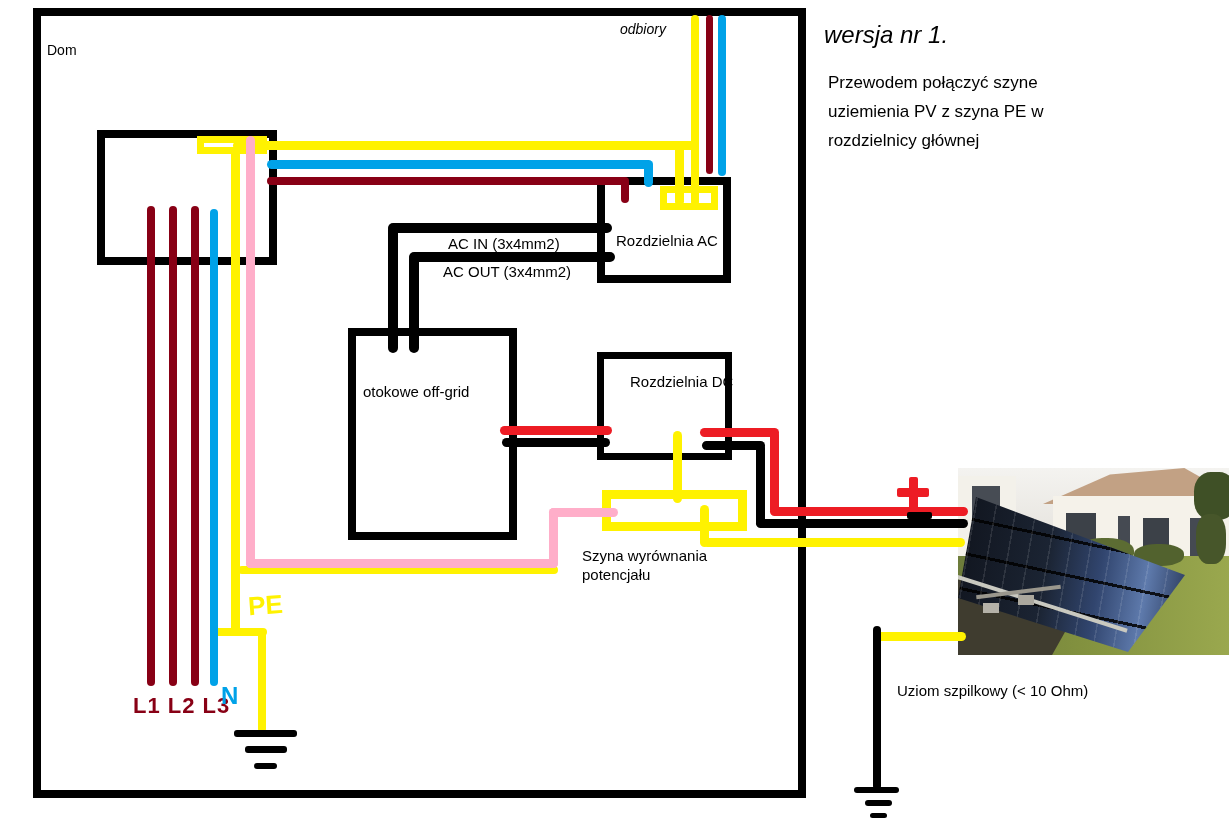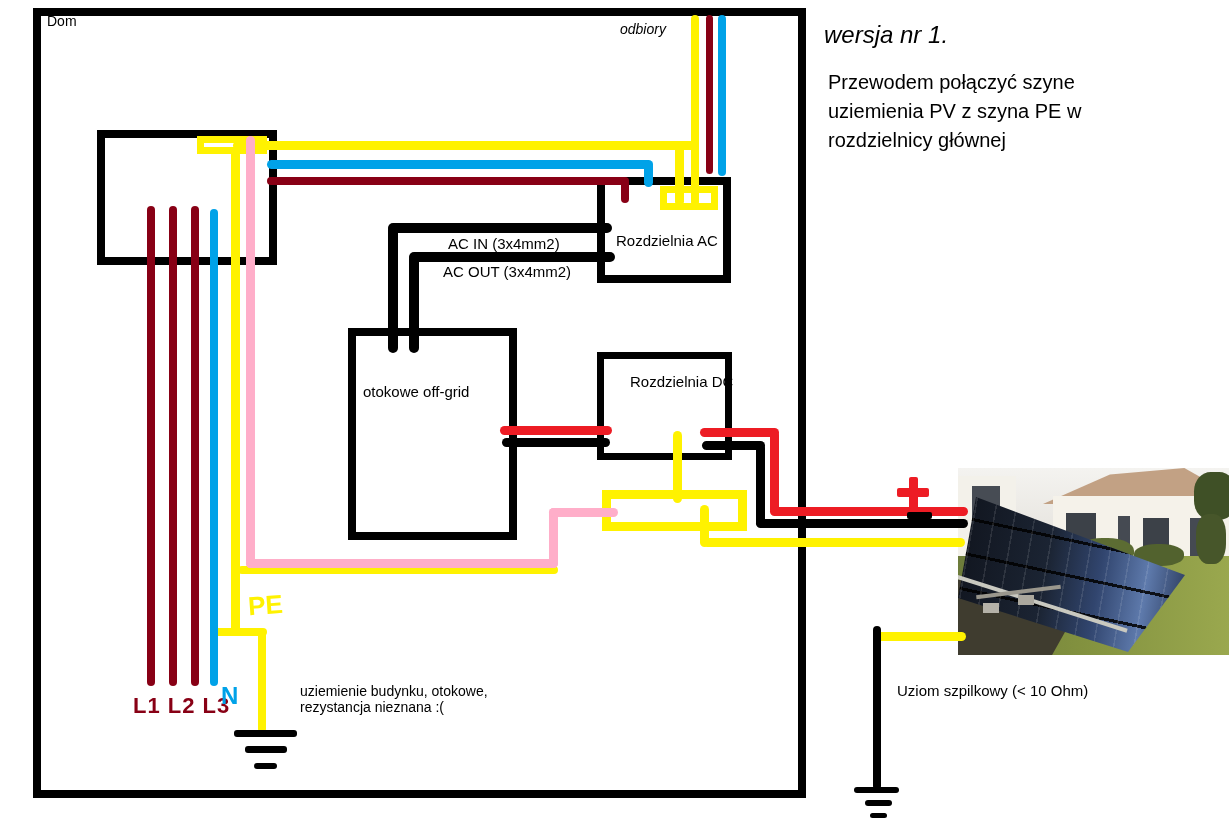--- a/index.html
+++ b/index.html
@@ -111,32 +111,32 @@
   <div class="gbar" style="left:870px;top:813px;width:17px;height:5px;"></div>
 
   <div class="gbar" style="left:234px;top:730px;width:63px;height:7px;"></div>
   <div class="gbar" style="left:245px;top:746px;width:42px;height:7px;"></div>
   <div class="gbar" style="left:254px;top:763px;width:23px;height:6px;"></div>
 
   <div class="w red" style="left:897px;top:488px;width:32px;height:9px;border-radius:2px;"></div>
   <div class="w red" style="left:909px;top:477px;width:9px;height:32px;border-radius:2px;"></div>
   <div class="w blk" style="left:907px;top:512px;width:25px;height:7px;border-radius:2px;"></div>
 
-  <div class="lbl sm" style="left:47px;top:13px;">Dom</div>
+  <div class="lbl sm" style="left:47px;top:42px;">Dom</div>
   <div class="lbl sm" style="left:620px;top:21px;font-style:italic;">odbiory</div>
   <div class="lbl" style="left:616px;top:216px;margin-top:16px;">Rozdzielnia AC</div>
   <div class="lbl" style="left:448px;top:235px;">AC IN (3x4mm2)</div>
   <div class="lbl" style="left:443px;top:263px;">AC OUT (3x4mm2)</div>
   <div class="lbl" style="left:363px;top:383px;">otokowe off-grid</div>
   <div class="lbl" style="left:630px;top:373px;">Rozdzielnia DC</div>
-  <div class="lbl sm" style="left:300px;top:683px;">uziemienie budynku, otokowe,
-rezystancja nieznana :(</div>
+  <div class="lbl" style="left:582px;top:546px;line-height:19px;">Szyna wyrównania
+potencjału</div>
   <div class="lbl" style="left:897px;top:682px;">Uziom szpilkowy (&lt; 10 Ohm)</div>
   <div class="lbl" style="left:824px;top:22px;font-size:24px;line-height:26px;font-style:italic;">wersja nr 1.</div>
-  <div class="lbl" style="left:828px;top:68px;font-size:20px;line-height:29px;">Przewodem połączyć szyne
+  <div class="lbl" style="left:828px;top:68px;font-size:17px;line-height:29px;">Przewodem połączyć szyne
 uziemienia PV z szyna PE w
 rozdzielnicy głównej</div>
 
   <div class="hand" style="left:133px;top:693px;font-size:22px;color:#880015;letter-spacing:1px;">L1 L2 L3</div>
   <div class="hand" style="left:221px;top:682px;font-size:24px;color:#00a2e8;">N</div>
   <div class="hand" style="left:248px;top:590px;font-size:26px;color:#fff200;transform:rotate(-4deg);">PE</div>
 
 </div>
 
 </body></html>

